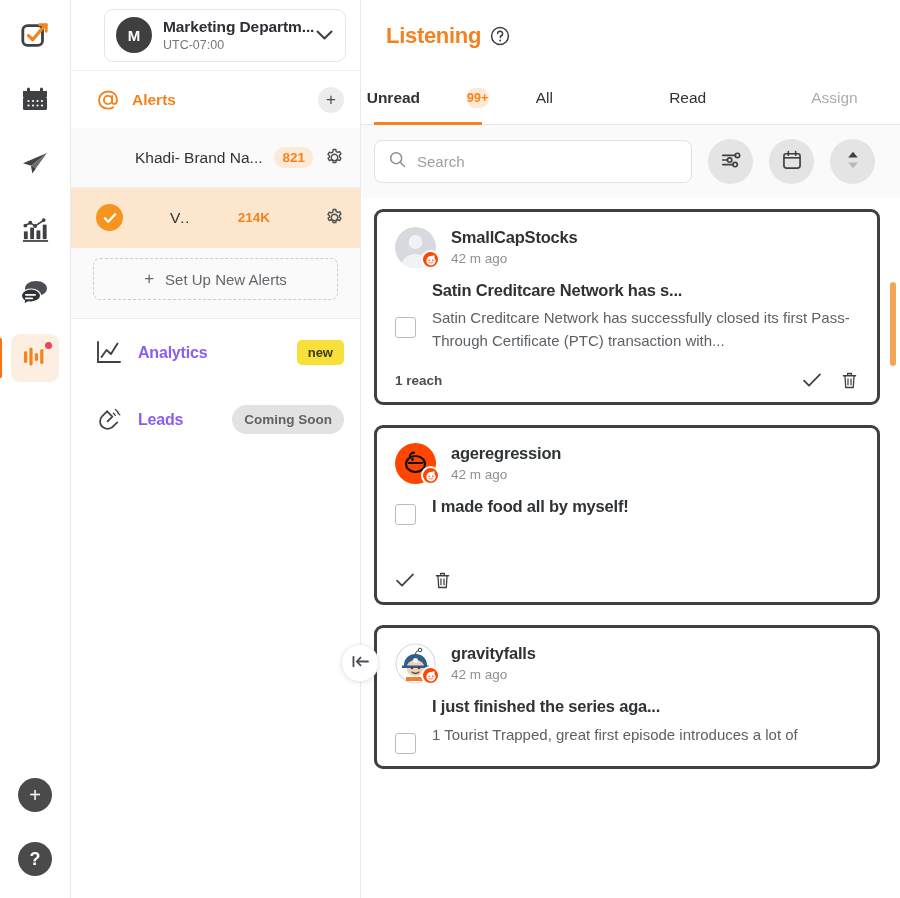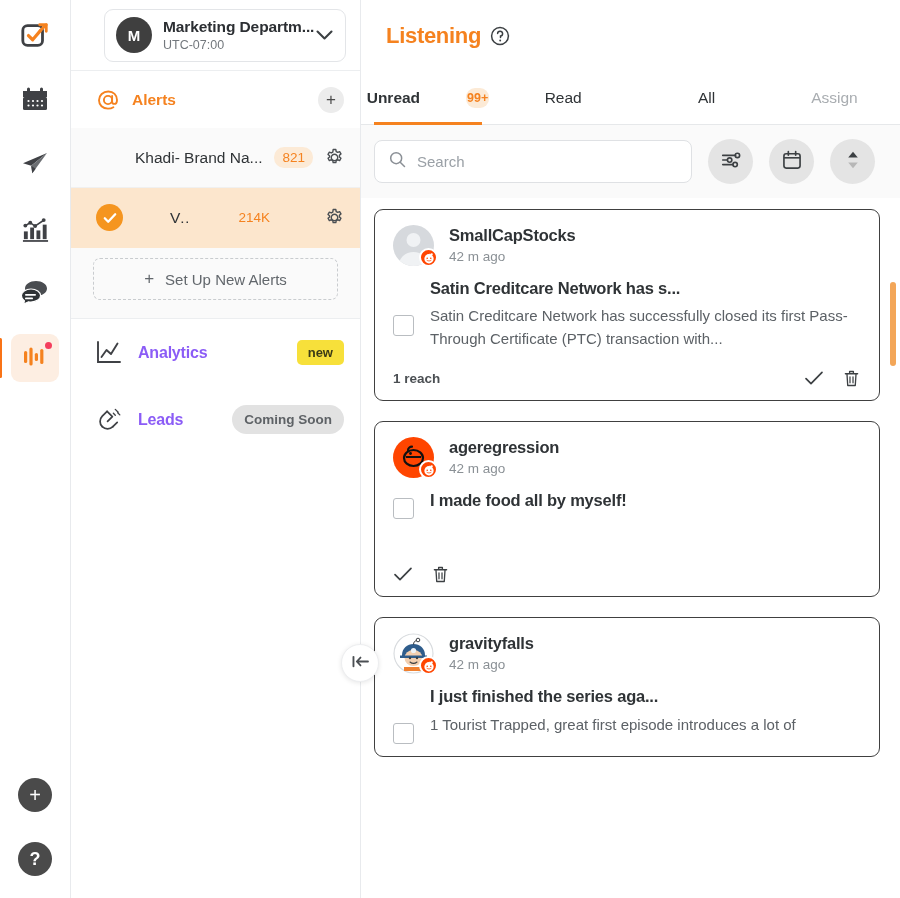--- a/index.html
+++ b/index.html
@@ -92,21 +92,21 @@
     width: 27px; height: 27px; border-radius: 50%; background: #f5951f;
     display: flex; align-items: center; justify-content: center; flex: 0 0 27px;
     margin-right: 12px;
   }
   .alert-spacer { width: 39px; flex: 0 0 39px; }
   .alert-name {
     font-size: 15.5px; color: #2f3336; flex: 1; min-width: 0;
     white-space: nowrap; overflow: hidden; text-overflow: ellipsis;
   }
   .alert-count {
-    font-size: 13.5px; font-weight: 400; color: #f5821f; margin: 0 12px 0 6px;
+    font-size: 13.5px; font-weight: 700; color: #f5821f; margin: 0 12px 0 6px;
     padding: 3px 8px; border-radius: 10px;
   }
   .alert-count.pill { background: #fcead6; }
   .gear { width: 19px; height: 19px; flex: 0 0 19px; cursor: pointer; color: #4b4f53; }
 
   .newalert-wrap { background: #fafafa; padding: 10px 22px 18px 22px; border-bottom: 1px solid #eceef0; }
   .newalert {
     height: 42px; border: 1px dashed #c9cccf; border-radius: 7px;
     display: flex; align-items: center; justify-content: center;
     color: #62676c; font-size: 15px; cursor: pointer; background: transparent;
@@ -168,21 +168,21 @@
     font-family: "Liberation Sans", sans-serif; margin-left: 11px; background: transparent;
   }
   .search-box input::placeholder { color: #9aa0a6; }
   .icon-round {
     width: 45px; height: 45px; border-radius: 50%; background: #e4e4e4;
     display: flex; align-items: center; justify-content: center; cursor: pointer; flex: 0 0 45px;
   }
 
   .feed { flex: 1; overflow: hidden; padding: 11px 20px 0 13px; position: relative; background: #fff; }
   .card {
-    border: 1px solid #404040; border-radius: 9px; background: #fff;
+    border: 3px solid #404040; border-radius: 9px; background: #fff;
     padding: 15px 18px 12px 18px; margin-bottom: 20px; position: relative;
   }
   .card-head { display: flex; align-items: flex-start; }
   .avatar-wrap { position: relative; width: 41px; height: 41px; flex: 0 0 41px; }
   .avatar { width: 41px; height: 41px; border-radius: 50%; overflow: hidden; display:block; }
   .src-badge {
     position: absolute; right: -4px; bottom: -1px; width: 19px; height: 19px;
     border-radius: 50%; background: #ff4500; border: 2px solid #fff;
     display: flex; align-items: center; justify-content: center;
   }
@@ -418,25 +418,25 @@
           <circle cx="10.2" cy="14.5" r=".95" fill="#3c4043"></circle>
         </svg>
       </span>
     </div>
 
     <div class="tabs">
       <div class="tab t0 active">
         <span>Unread</span>
         <span class="tab-badge">99+</span>
       </div>
+      <div class="tab t2">
+        <span>All</span>
+      </div>
       <div class="tab t1">
         <span>Read</span>
-      </div>
-      <div class="tab t2">
-        <span>All</span>
       </div>
       <div class="tab t3">
         <span>Assign</span>
       </div>
     </div>
 
     <div class="search-bar">
       <div class="search-box">
         <span>
           <svg width="17" height="17" viewBox="0 0 18 18">

